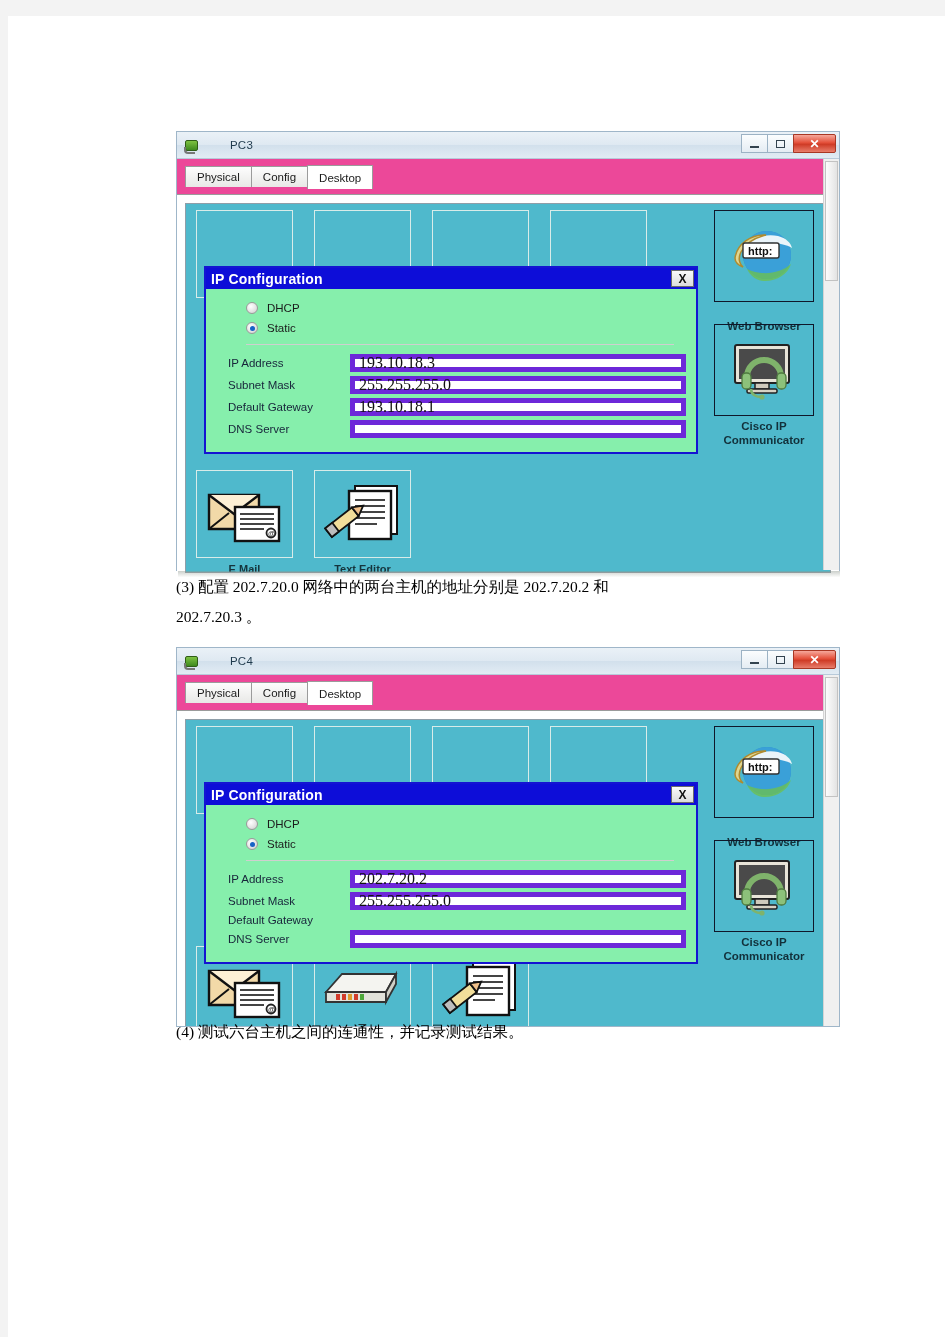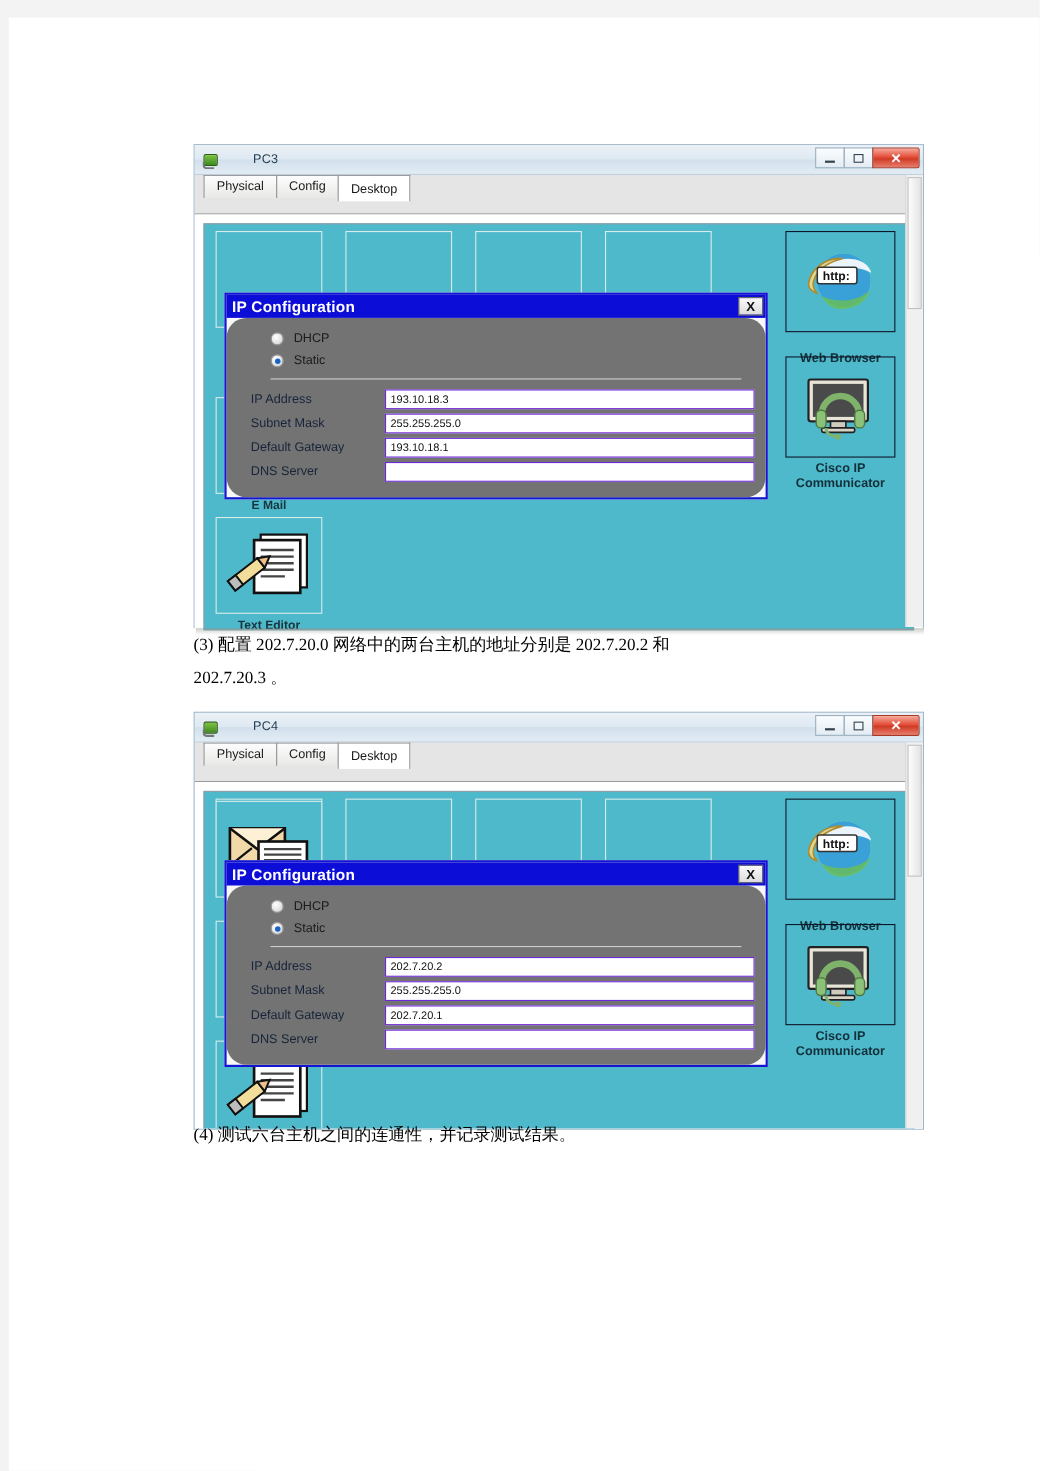--- a/index.html
+++ b/index.html
@@ -101,23 +101,23 @@
     border-color: #a83724;
     color: #ffffff;
     font-weight: bold;
     font-size: 12px;
     border-radius: 0 2px 2px 0;
   }
 
   
   .tabstrip {
     height: 36px;
-    background: #e5e5e5;
-    display: flex;
-    align-items: flex-start;
+    background: #ec4899;
+    display: flex;
+    align-items: center;
     padding-left: 8px;
     border-bottom: 1px solid #9b9b9b;
     box-sizing: border-box;
   }
   .tab {
     height: 21px;
     padding: 0 11px;
     font-size: 11.5px;
     color: #1a1a1a;
     background: linear-gradient(to bottom, #fdfdfd, #e8e8e6);
@@ -180,21 +180,20 @@
     color: #15343c;
   }
   .tile-wrap { position: relative; }
 
   .bottom-row {
     position: absolute;
     left: 10px;
     bottom: 14px;
     display: flex;
     gap: 21px;
-    flex-direction: column;
   }
   .bottom-row.clipped { bottom: -6px; }
 
   
   .right-col {
     position: absolute;
     right: 12px;
     top: 6px;
     width: 108px;
     display: flex;
@@ -251,23 +250,22 @@
     right: 2px; top: 2px;
     width: 23px; height: 17px;
     background: linear-gradient(to bottom, #fafafa, #dcdcdc);
     border: 1px solid #6a6a6a;
     display: flex; align-items: center; justify-content: center;
     font-size: 12px; font-weight: bold;
     color: #111;
     box-sizing: border-box;
   }
   .ipcfg-inner {
-    background: #737373;
+    background: #86efac;
     padding: 13px 0 10px 0;
-    border-radius: 18px;
   }
   .radio-row {
     display: flex;
     align-items: center;
     margin-left: 40px;
     margin-bottom: 8px;
   }
   .radio {
     width: 12px; height: 12px;
     border-radius: 50%;
@@ -303,28 +301,28 @@
   .field-label {
     width: 122px;
     font-size: 11.5px;
     color: #17243a;
     flex: none;
   }
   .field-input {
     flex: 1;
     height: 18px;
     background: #ffffff;
-    border: 1px solid #6d28d9;
-    box-sizing: border-box;
-    font-size: 10px;
+    border: 5px solid #6d28d9;
+    box-sizing: border-box;
+    font-size: 16px;
     color: #111;
     display: flex;
     align-items: center;
     padding-left: 4px;
-    font-family: Liberation Sans, sans-serif;
+    font-family: Liberation Serif, serif;
   }
 
   
   .peek-label {
     position: absolute;
     left: 255px;
     bottom: 2px;
     font-size: 11px;
     font-weight: bold;
     color: #15343c;
@@ -644,21 +642,20 @@
             <div class="field-row">
               <div class="field-label">IP Address</div>
               <div class="field-input">202.7.20.2</div>
             </div>
             <div class="field-row">
               <div class="field-label">Subnet Mask</div>
               <div class="field-input">255.255.255.0</div>
             </div>
             <div class="field-row">
               <div class="field-label">Default Gateway</div>
-              <div class="field-input">202.7.20.1</div>
             </div>
             <div class="field-row">
               <div class="field-label">DNS Server</div>
               <div class="field-input"></div>
             </div>
           </div>
         </div>
 
       </div>
     </div>

